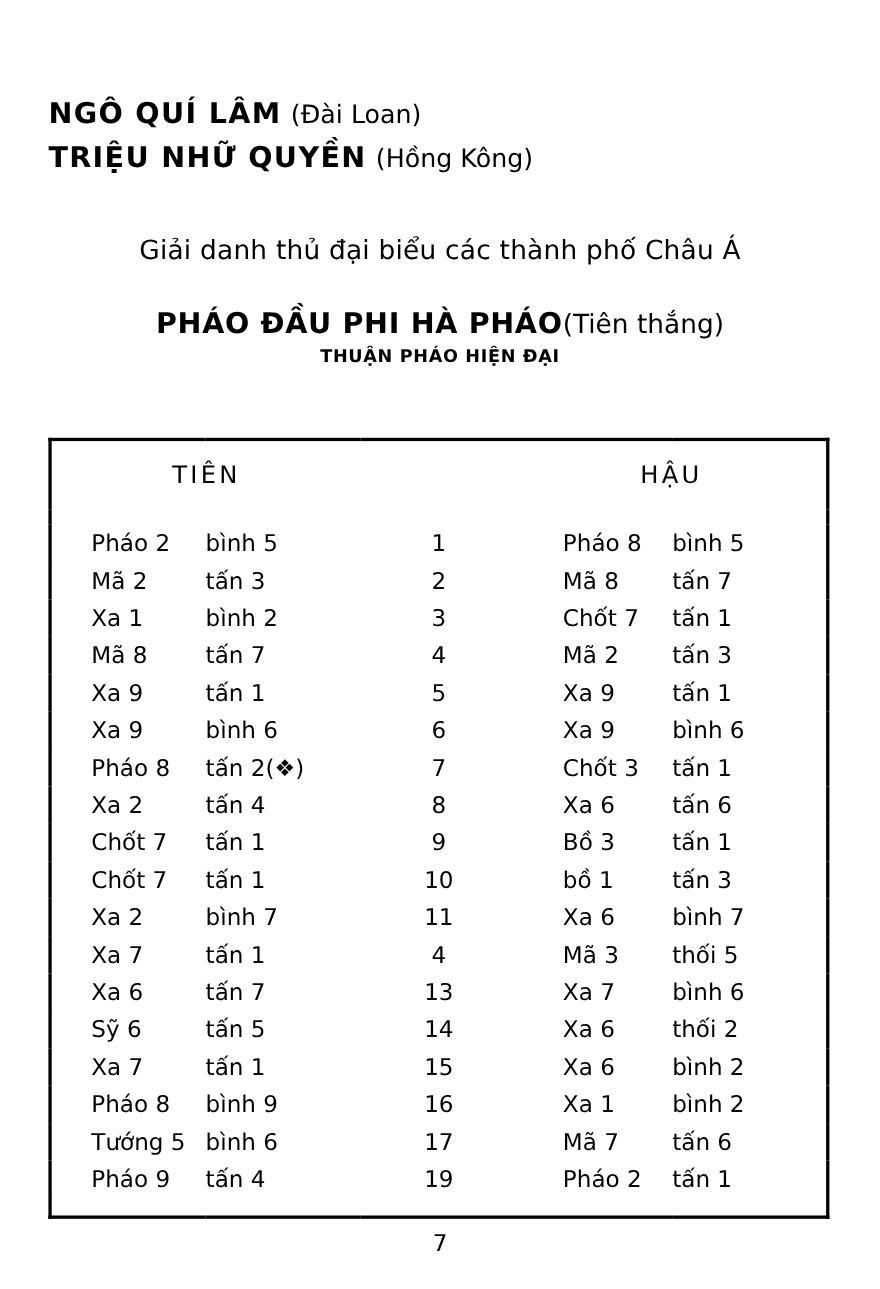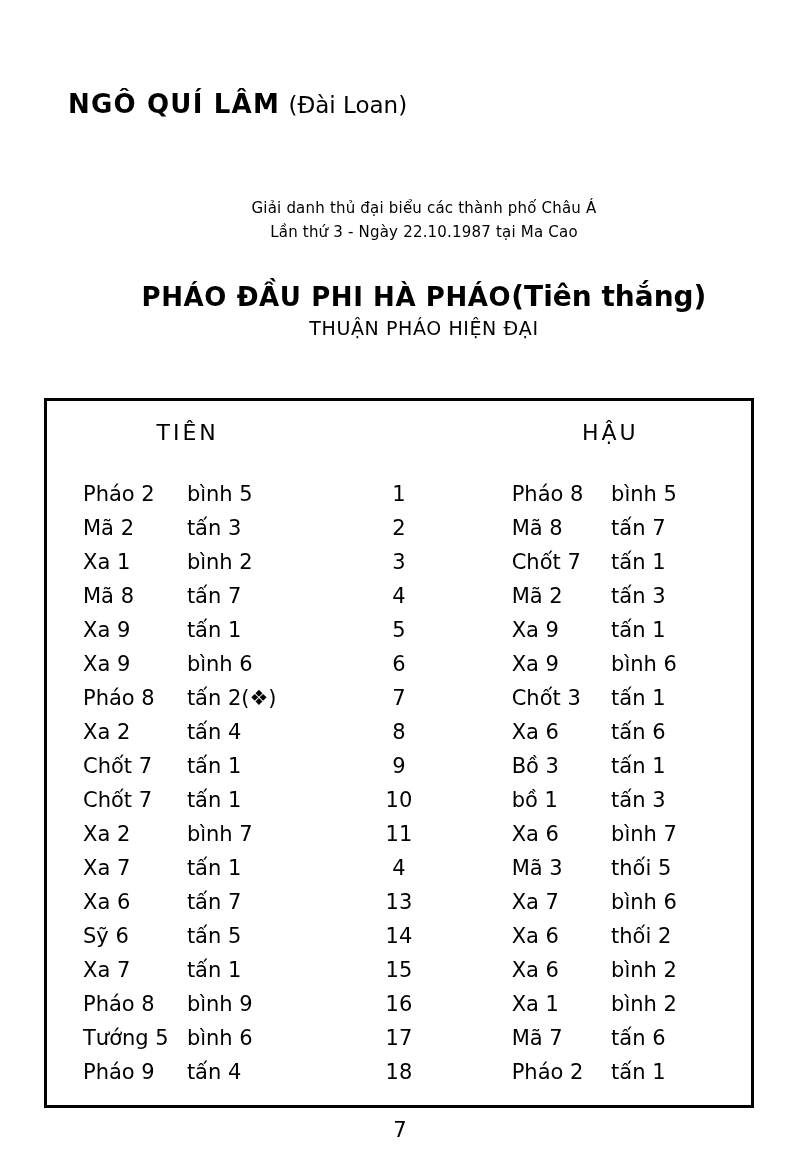--- a/index.html
+++ b/index.html
@@ -21,21 +21,20 @@
     width: 800px;
     height: 1172px;
   }
 
   
   .header {
     position: absolute;
     left: 44px;
     top: 84px;
     width: 712px;
-    margin-left: 24px;
   }
   .player-line {
     font-size: 25px;
     letter-spacing: 0.5px;
     line-height: 1.55;
     white-space: nowrap;
   }
   .player-name {
     font-weight: bold;
     font-size: 26px;
@@ -43,49 +42,49 @@
   }
   .player-origin {
     font-weight: normal;
     font-size: 23px;
     letter-spacing: 0px;
   }
 
   .subtitle {
     position: absolute;
     left: 0;
-    top: 112px;
+    top: 124px;
     width: 712px;
     text-align: center;
-    font-size: 15px;
+    font-size: 24px;
     line-height: 1.6;
     letter-spacing: 0.2px;
   }
 
   .opening {
     position: absolute;
     left: 0;
     top: 196px;
     width: 712px;
     text-align: center;
   }
   .opening-line1 {
     font-size: 26px;
     font-weight: bold;
     letter-spacing: 0.6px;
     white-space: nowrap;
   }
   .opening-line1 .soft {
+    font-weight: normal;
+    font-size: 24px;
+    letter-spacing: 0;
+  }
+  .opening-line2 {
+    font-size: 16px;
     font-weight: bold;
-    font-size: 28px;
-    letter-spacing: 0;
-  }
-  .opening-line2 {
-    font-size: 19px;
-    font-weight: normal;
     letter-spacing: 0.6px;
     margin-top: 4px;
   }
 
   
   .table-wrap {
     position: absolute;
     left: 44px;
     top: 398px;
     width: 710px;
@@ -147,24 +146,27 @@
 
 <div class="page">
 
   <div class="header">
 
     <div class="player-line">
       <span class="player-name">NGÔ QUÍ LÂM</span>
       <span class="player-origin">(Đài Loan)</span>
     </div>
 
+    <div class="player-line">
+      <span class="player-name">TRIỆU NHỮ QUYỀN</span>
+      <span class="player-origin">(Hồng Kông)</span>
+    </div>
 
     <div class="subtitle">
       <div>Giải danh thủ đại biểu các thành phố Châu Á</div>
-      <div>Lần thứ 3 - Ngày 22.10.1987 tại Ma Cao</div>
     </div>
 
     <div class="opening">
       <div class="opening-line1">
         <span>PHÁO ĐẦU PHI HÀ PHÁO</span><span class="soft">(Tiên thắng)</span>
       </div>
       <div class="opening-line2">THUẬN PHÁO HIỆN ĐẠI</div>
     </div>
 
   </div>
@@ -300,21 +302,21 @@
       <tr class="body-row">
         <td class="c-piece-t">Tướng 5</td>
         <td class="c-move-t">bình 6</td>
         <td class="c-num vline-left vline-right">17</td>
         <td class="c-piece-h">Mã 7</td>
         <td class="c-move-h">tấn 6</td>
       </tr>
       <tr class="body-row">
         <td class="c-piece-t">Pháo 9</td>
         <td class="c-move-t">tấn 4</td>
-        <td class="c-num vline-left vline-right">18</td>
+        <td class="c-num vline-left vline-right">19</td>
         <td class="c-piece-h">Pháo 2</td>
         <td class="c-move-h">tấn 1</td>
       </tr>
 
       <tr class="spacer-bot">
         <td></td>
         <td></td>
         <td class="vline-left vline-right"></td>
         <td></td>
         <td></td>

